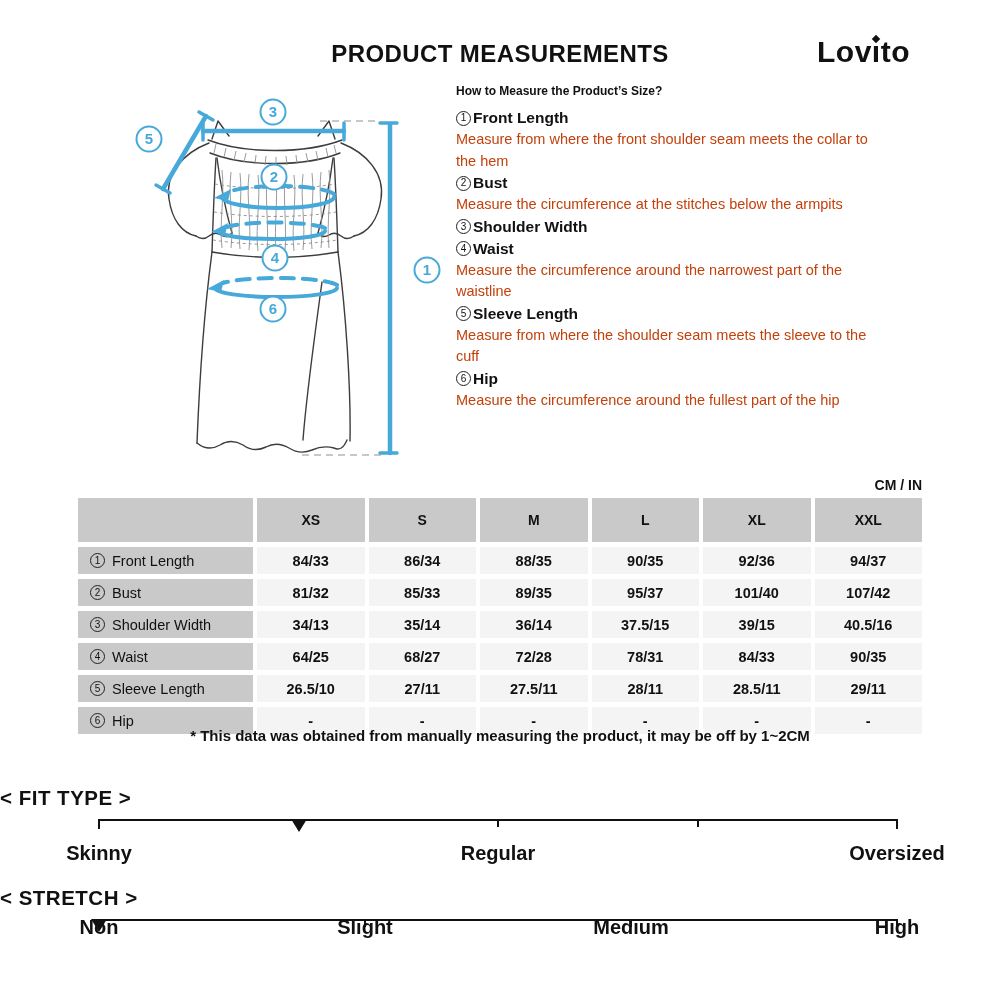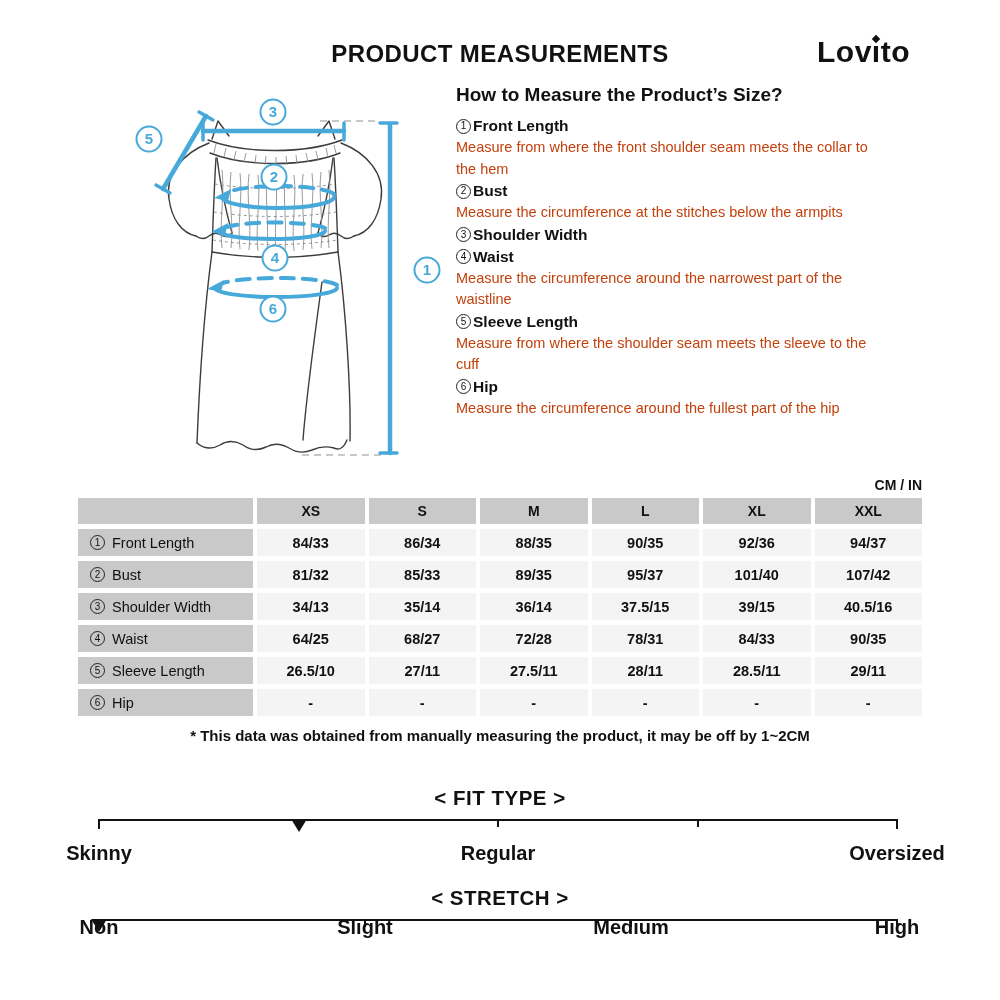--- a/index.html
+++ b/index.html
@@ -10,43 +10,43 @@
          font-size:24px;font-weight:800;letter-spacing:.4px;}
   .logo{position:absolute;top:35px;right:90px;font-size:30px;font-weight:800;letter-spacing:.5px;}
   .logo .iwrap{position:relative;display:inline-block;}
   .logo .idiamond{position:absolute;left:50%;top:1px;width:6px;height:6px;background:#111;
                   transform:translateX(-50%) rotate(45deg);}
 
   .diagram{position:absolute;left:130px;top:95px;}
   .diagram text{font-family:"Liberation Sans",sans-serif;}
 
   .howto{position:absolute;left:456px;top:84px;width:430px;}
-  .howto-heading{font-size:19px;font-weight:800;margin:0 0 9px 0;}
+  .howto-heading{font-size:12px;font-weight:800;margin:0 0 9px 0;}
   .hlabel{display:flex;align-items:center;gap:2px;font-size:15.5px;font-weight:700;line-height:22px;}
   .hdesc{font-size:14.5px;line-height:21.5px;color:#c2410c;}
 
   .cnum{display:inline-flex;align-items:center;justify-content:center;flex:none;
         width:15px;height:15px;box-sizing:border-box;border:1px solid #222;border-radius:50%;
         font-size:10px;font-weight:400;line-height:1;}
 
   .unit{position:absolute;top:477px;right:78px;font-size:14px;font-weight:700;}
 
   .sizetable{position:absolute;left:78px;top:498px;width:844px;display:grid;
              grid-template-columns:175px repeat(6,1fr);gap:5px 4px;}
-  .th{background:#c9c9c9;height:26px;display:flex;align-items:center;justify-content:center;
+  .th{background:#c9c9c9;height:44px;display:flex;align-items:center;justify-content:center;
       font-size:14px;font-weight:700;}
   .rowlabel{background:#c9c9c9;height:27px;display:flex;align-items:center;gap:7px;
             padding-left:12px;font-size:14.5px;}
   .td{background:#f4f4f4;height:27px;display:flex;align-items:center;justify-content:center;
       font-size:14.5px;font-weight:700;}
 
   .note{position:absolute;left:0;top:727px;width:1000px;text-align:center;
         font-size:15px;font-weight:700;}
 
-  .scale-title{position:absolute;left:0;width:1000px;text-align:center;
+  .scale-title{position:absolute;left:0;width:1000px;
                font-size:20.5px;font-weight:800;letter-spacing:.5px;}
   .scale{position:absolute;left:99px;width:798px;height:14px;}
   .sline{position:absolute;left:0;top:0;width:100%;height:2px;background:#111;}
   .tick{position:absolute;top:0;width:2px;height:8px;background:#111;transform:translateX(-50%);}
   .tick.end{height:10px;}
   .marker{position:absolute;top:0;width:0;height:0;transform:translateX(-50%);
           border-left:8px solid transparent;border-right:8px solid transparent;
           border-top:13px solid #111;}
   .slabels{position:absolute;left:99px;width:798px;height:20px;}
   .slabels span{position:absolute;transform:translateX(-50%);white-space:nowrap;

